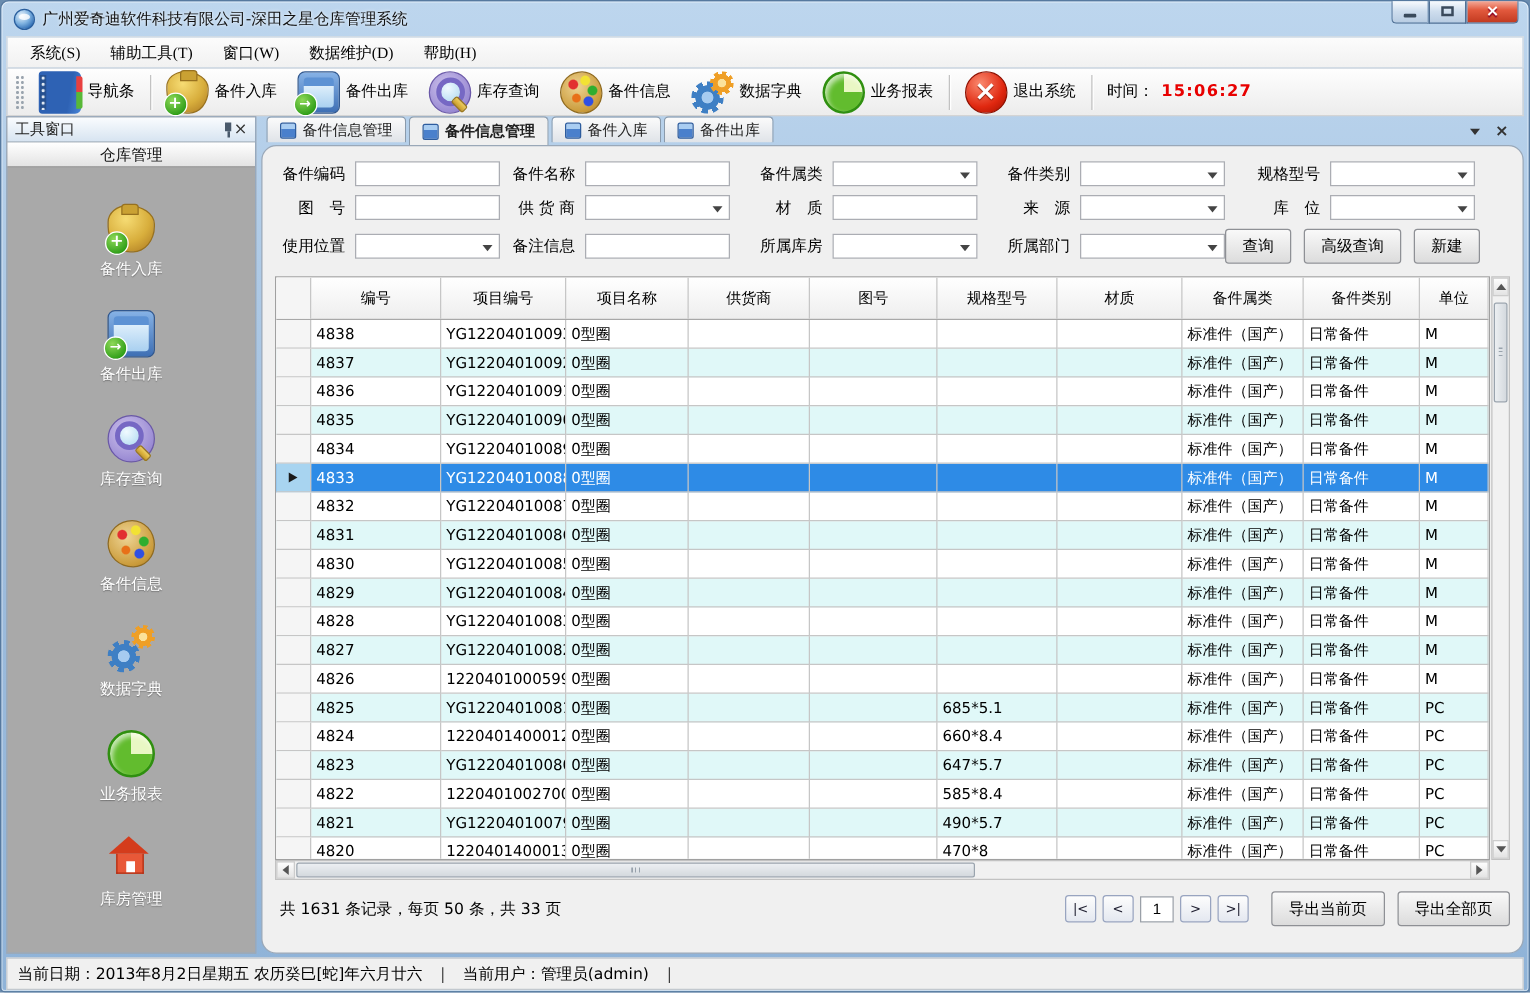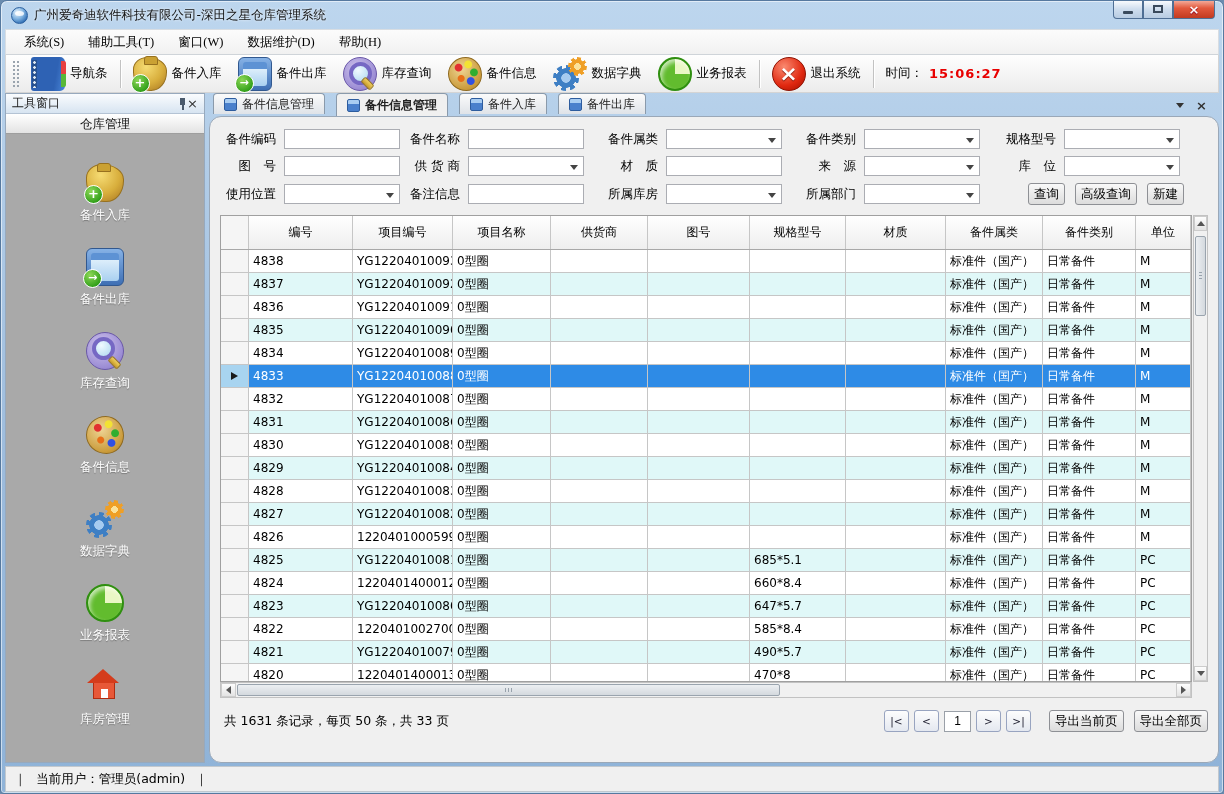--- a/index.html
+++ b/index.html
@@ -127,21 +127,21 @@
   .sb-group { height:20px; line-height:19px; text-align:center; font-size:12.5px; color:#111;
     background:linear-gradient(#ffffff,#e3e3e3); border-bottom:1px solid #9e9e9e; }
   .sb-items { flex:1; display:flex; flex-direction:column; align-items:center; padding-top:30px; gap:24px; }
   .sb-item { display:flex; flex-direction:column; align-items:center; gap:5px; cursor:default; }
   .sb-item .tico { width:38px; height:38px; }
   .sb-lbl { font-size:12.5px; color:#fff; text-shadow:0 1px 1px rgba(0,0,0,.35); }
 
   
   .content { flex:1; display:flex; flex-direction:column; min-width:0; }
   .tabstrip { height:23px; display:flex; align-items:flex-end; padding-left:4px; }
-  .tab { height:21px; display:flex; align-items:center; gap:5px; padding:0 10px; margin-right:11px;
+  .tab { height:21px; display:flex; align-items:center; gap:5px; padding:0 10px; margin-right:2px;
     border:1px solid #8a9aab; border-bottom:none; border-radius:4px 4px 0 0; font-size:12px;
     background:linear-gradient(#fbfbfb,#dfe3e8); color:#222; cursor:default; }
   .tab.active { background:#f0f0f0; font-weight:bold; height:23px; }
   .tab-ico { width:13px; height:13px; border-radius:2px; border:1px solid #2d5c9e; flex:none;
     background:linear-gradient(#a9cdf2 0 4px, #4a80cc 4px); }
   .tab-tools { margin-left:auto; display:flex; align-items:center; gap:12px; padding:0 12px 4px; }
   .tri-down-sm { width:0; height:0; border-left:4px solid transparent; border-right:4px solid transparent;
     border-top:5px solid #333; }
   .tab-x { font-size:13px; font-weight:bold; color:#333; line-height:1; }
 
@@ -150,21 +150,21 @@
 
   
   .form { display:grid; grid-template-columns:64px 120px 64px 120px 78px 120px 78px 120px 80px 120px;
     row-gap:7px; align-items:center; padding:4px 0 10px; }
   .flabel { font-size:12.5px; color:#000; text-align:right; padding-right:8px; white-space:nowrap; }
   .finput { height:20px; width:116px; border:1px solid #abadb3; font-size:12px; padding:0 3px; background:#fff; }
   .fselect { height:20px; width:116px; border:1px solid #abadb3; background:#fff; position:relative; }
   .sel-arrow { position:absolute; right:5px; top:8px; width:0; height:0;
     border-left:4px solid transparent; border-right:4px solid transparent; border-top:5px solid #444; }
   .form-buttons { grid-column:9/11; display:flex; gap:10px; justify-content:flex-end; }
-  .btn { height:22px; padding:0 5px; font-size:12.5px; color:#000; border:1px solid #8e9095; border-radius:3px;
+  .btn { height:28px; padding:0 13px; font-size:12.5px; color:#000; border:1px solid #8e9095; border-radius:3px;
     background:linear-gradient(#f9f9f9,#dcdcdc); cursor:default; white-space:nowrap; }
 
   
   .gridwrap { position:relative; height:483px;
     --cols:28px 104px 100px 98px 97px 102px 96px 100px 97px 93px minmax(40px,1fr); }
   .grid { position:absolute; left:0; top:0; right:16px; height:467px; border:1px solid #a0a0a0;
     background:#fff; overflow:hidden; }
   .ghead { display:grid; grid-template-columns:var(--cols); height:34px;
     background:linear-gradient(#ffffff,#eeeeee); border-bottom:1px solid #a8a8a8; }
   .gh { display:flex; align-items:center; justify-content:center; font-size:12px; color:#000;
@@ -720,17 +720,18 @@
             <button class="btn">导出当前页</button>
             <button class="btn">导出全部页</button>
           </div>
         </div>
         <div class="panel-bottom-space"></div>
       </div>
     </div>
   </div>
 
   <div class="statusbar">
+    <span>当前日期：2013年8月2日星期五 农历癸巳[蛇]年六月廿六</span>
     <span>｜</span>
     <span>当前用户：管理员(admin)</span>
     <span>｜</span>
   </div>
 </div>
 
 </body></html>

